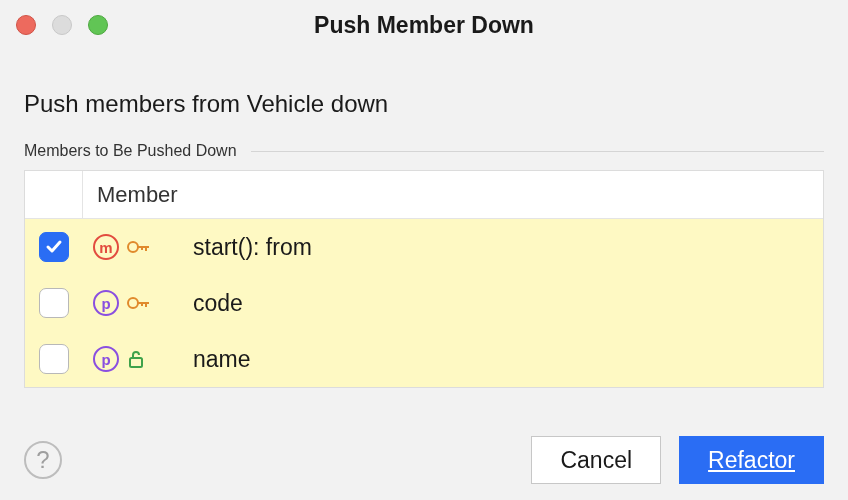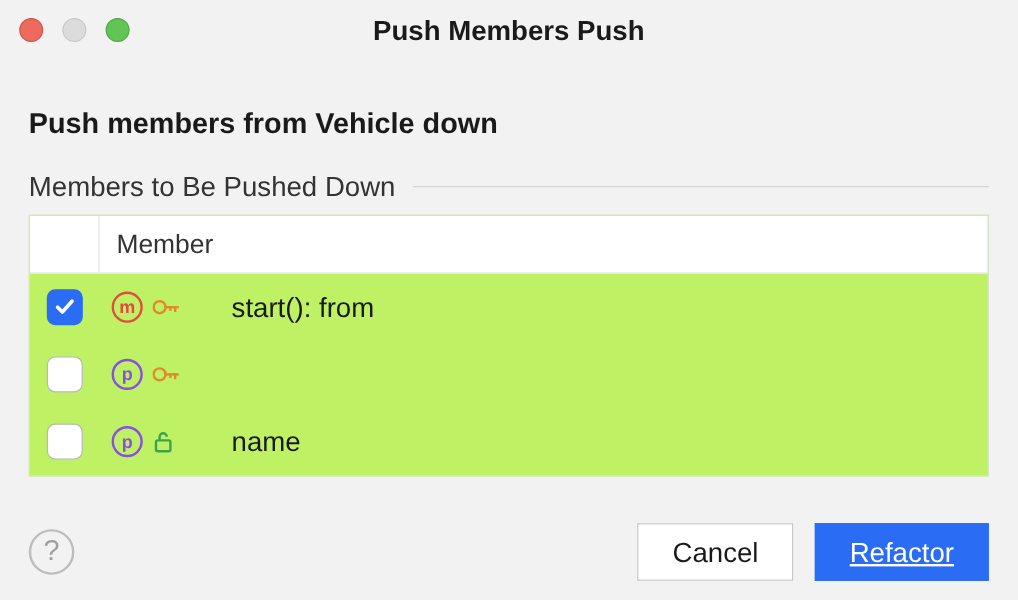--- a/index.html
+++ b/index.html
@@ -20,27 +20,27 @@
   .tl { width:20px; height:20px; border-radius:50%; }
   .tl-red { background:#ed6a5e; border:1px solid #d05347; }
   .tl-grey { background:#dcdcdc; border:1px solid #c8c8c8; }
   .tl-green { background:#61c555; border:1px solid #4ea840; }
   .title {
     position:absolute; left:0; right:0; text-align:center;
     font-weight:600; font-size:23px;
     pointer-events:none;
   }
   .content { padding:10px 24px 0 24px; }
-  .heading1 { font-size:24px; margin:30px 0 24px 0; font-weight:700; }
+  .heading1 { font-size:24px; margin:30px 0 24px 0; font-weight:400; }
   .section-label {
-    display:flex; align-items:center; font-size:23px; color:#333; margin-bottom:10px;
+    display:flex; align-items:center; font-size:16px; color:#333; margin-bottom:10px;
   }
   .section-label .line { flex:1; height:1px; background:#d5d5d5; margin-left:14px; }
   .table {
-    border:1px solid #dcdcdc; background:#bef264;
+    border:1px solid #dcdcdc; background:#fef9c3;
   }
   .table-header {
     display:flex; align-items:center; height:48px; border-bottom:1px solid #e4e4e4;
     background:#fff;
   }
   .col-check { width:58px; border-right:1px solid #e4e4e4; height:100%; }
   .col-member-head {
     flex:1; padding-left:14px; font-size:22px; color:#333; display:flex; align-items:center; height:100%;
   }
   .table-row {
@@ -90,21 +90,21 @@
 </style>
 </head>
 <body>
 
 <div class="titlebar">
   <div class="traffic-lights">
     <div class="tl tl-red"></div>
     <div class="tl tl-grey"></div>
     <div class="tl tl-green"></div>
   </div>
-  <div class="title">Push Members Push</div>
+  <div class="title">Push Member Down</div>
 </div>
 
 <div class="content">
   <div class="heading1">Push members from Vehicle down</div>
 
   <div class="section-label">
     <span>Members to Be Pushed Down</span>
     <span class="line"></span>
   </div>
 
@@ -143,20 +143,21 @@
             <div class="badge badge-p">p</div>
             <div class="key-icon">
               <svg width="24" height="16" viewBox="0 0 24 16">
                 <circle cx="6" cy="8" r="5" fill="none" stroke="#e08a2c" stroke-width="2"></circle>
                 <rect x="10" y="7" width="12" height="2" fill="#e08a2c"></rect>
                 <rect x="18" y="7" width="2" height="5" fill="#e08a2c"></rect>
                 <rect x="14" y="7" width="2" height="4" fill="#e08a2c"></rect>
               </svg>
             </div>
           </div>
+          <div class="cell-label">code</div>
         </div>
         <div class="table-row">
           <div class="cell-check">
             <div class="checkbox"></div>
           </div>
           <div class="cell-icons">
             <div class="badge badge-p">p</div>
             <div class="lock-icon">
               <svg width="18" height="20" viewBox="0 0 18 20">
                 <rect x="3" y="9" width="12" height="9" rx="1.5" fill="none" stroke="#3fa24a" stroke-width="2"></rect>

